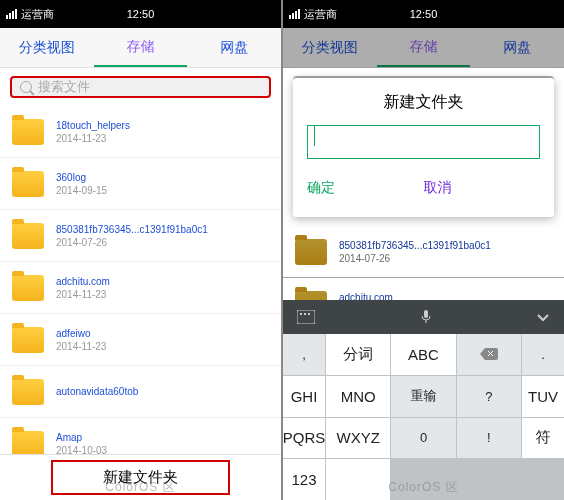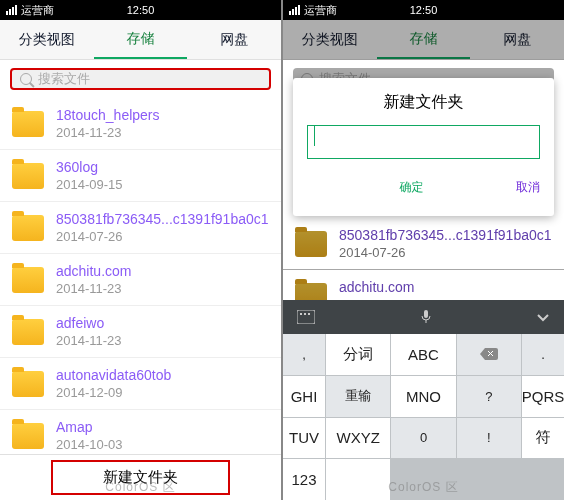--- a/index.html
+++ b/index.html
@@ -1,44 +1,44 @@
 <!DOCTYPE html>
 <html><head>
 <meta charset="utf-8">
 <style>
 *{box-sizing:border-box;margin:0;padding:0;font-family:-apple-system,"Helvetica Neue",Arial,sans-serif}
 body{background:#888;display:flex;gap:2px;width:564px;height:500px;overflow:hidden}
 .phone{flex:1;display:flex;flex-direction:column;position:relative;background:#fff}
-.statusbar{height:20px;background:#000;color:#fff;display:flex;align-items:center;font-size:11px;padding:0 6px}
+.statusbar{height:28px;background:#000;color:#fff;display:flex;align-items:center;font-size:11px;padding:0 6px}
 .sb-left{display:flex;align-items:center;gap:4px;flex:1}
 .sb-center{flex:0}
 .sb-right{flex:1}
 .signal{display:flex;align-items:flex-end;gap:1px}
 .signal span{width:2px;background:#fff;display:inline-block}
 .signal span:nth-child(1){height:4px}.signal span:nth-child(2){height:6px}.signal span:nth-child(3){height:8px}.signal span:nth-child(4){height:10px}
 .tabs{display:flex;height:40px;background:#f7f7f7;border-bottom:1px solid #e0e0e0}
-.tab{flex:1;display:flex;align-items:center;justify-content:center;font-size:14px;color:#0f172a}
-.tab.active{color:#15803d;border-bottom:2px solid #0fa862}
+.tab{flex:1;display:flex;align-items:center;justify-content:center;font-size:14px;color:#1d4ed8}
+.tab.active{color:#8b5cf6;border-bottom:2px solid #0fa862}
 .searchbar{margin:8px 10px;height:22px;background:#f0f0f0;border-radius:4px;display:flex;align-items:center;padding:0 8px;color:#aaa;font-size:13px}
 .search-hl{border:2px solid #d40000}
 .list{flex:1;overflow:hidden}
 .row{display:flex;align-items:center;height:52px;padding:0 12px;border-bottom:1px solid #eee}
 .folder{width:32px;height:26px;background:linear-gradient(#ffcf3f,#f5b41e);border-radius:3px;margin-right:12px;position:relative}
 .folder:before{content:"";position:absolute;top:-4px;left:0;width:12px;height:5px;background:#f5b41e;border-radius:2px 2px 0 0}
 .info{display:flex;flex-direction:column;overflow:hidden}
-.fname{font-size:14px;color:#8b5cf6;white-space:nowrap;overflow:hidden;text-overflow:ellipsis}
-.fdate{font-size:13px;color:#999;margin-top:2px}
+.fname{font-size:10px;color:#1d4ed8;white-space:nowrap;overflow:hidden;text-overflow:ellipsis}
+.fdate{font-size:10px;color:#999;margin-top:2px}
 .footer{height:46px;display:flex;align-items:center;justify-content:center;background:#fff;border-top:1px solid #e0e0e0}
 .new-btn{border:2px solid #d40000;padding:6px 50px;font-size:15px;background:#fff}
 .dimmed .tabs,.dimmed .searchbar,.dimmed .list{filter:brightness(.7)}
 .dialog{position:absolute;left:10px;right:10px;top:78px;background:#fff;border-radius:3px;box-shadow:0 2px 10px rgba(0,0,0,.3);padding:14px}
 .dlg-title{text-align:center;font-size:16px;margin-bottom:12px}
 .dlg-input{width:100%;height:34px;border:1.5px solid #0fa862;padding:0 6px;outline:none}
 .dlg-btns{display:flex;margin-top:14px}
-.dlg-btn{flex:1;text-align:right;font-size:12px;padding:6px 0}
+.dlg-btn{flex:1;text-align:left;font-size:14px;padding:6px 0}
 .dlg-ok{color:#0fa862}
 .dlg-cancel{color:#6d28d9}
 .cursor{display:inline-block;width:1px;height:20px;background:#0fa862;vertical-align:middle}
 .kb{position:absolute;left:0;right:0;bottom:0;height:200px;background:#d9dcdf;display:flex;flex-direction:column}
 .kb-top{height:34px;background:#3f4447;display:flex;align-items:center;justify-content:space-between;padding:0 14px;color:#ddd}
 .kb-grid{flex:1;display:grid;grid-template-columns:42px 1fr 1fr 1fr 42px;grid-template-rows:repeat(4,1fr);gap:1px;background:#bfc3c6}
 .k{background:#fff;display:flex;align-items:center;justify-content:center;font-size:15px;color:#222}
 .ks{background:#e4e7ea;font-size:13px}
 .watermark{position:absolute;bottom:4px;left:50%;transform:translateX(-50%);font-size:12px;color:rgba(120,120,120,.5);letter-spacing:1px;pointer-events:none}
 .mag{width:12px;height:12px;border:1.5px solid #aaa;border-radius:50%;position:relative;margin-right:6px}
@@ -104,21 +104,20 @@
         <div class="folder"></div>
         <div class="info">
           <div class="fname">adfeiwo</div>
           <div class="fdate">2014-11-23</div>
         </div>
       </div>
       <div class="row">
         <div class="folder"></div>
         <div class="info">
           <div class="fname">autonavidata60tob</div>
-          <div class="fdate">2014-12-09</div>
         </div>
       </div>
       <div class="row">
         <div class="folder"></div>
         <div class="info">
           <div class="fname">Amap</div>
           <div class="fdate">2014-10-03</div>
         </div>
       </div>
     </div>
@@ -198,25 +197,25 @@
         <div class="k">分词</div>
         <div class="k">ABC</div>
         <div class="k ks">
           <svg width="18" height="12" viewBox="0 0 18 12">
             <path d="M5 0h11a2 2 0 012 2v8a2 2 0 01-2 2H5L0 6z" fill="#888"></path>
             <path d="M8 3l5 5M13 3l-5 5" stroke="#fff"></path>
           </svg>
         </div>
         <div class="k ks">.</div>
         <div class="k">GHI</div>
+        <div class="k">MNO</div>
         <div class="k ks">重输</div>
-        <div class="k">MNO</div>
         <div class="k ks">?</div>
+        <div class="k">TUV</div>
         <div class="k">PQRS</div>
-        <div class="k">TUV</div>
         <div class="k">WXYZ</div>
         <div class="k ks">0</div>
         <div class="k ks">!</div>
         <div class="k">符</div>
         <div class="k">123</div>
         <div class="k">&nbsp;</div>
       </div>
   </div>
   <div class="watermark">ColorOS 区</div>
 </div>

